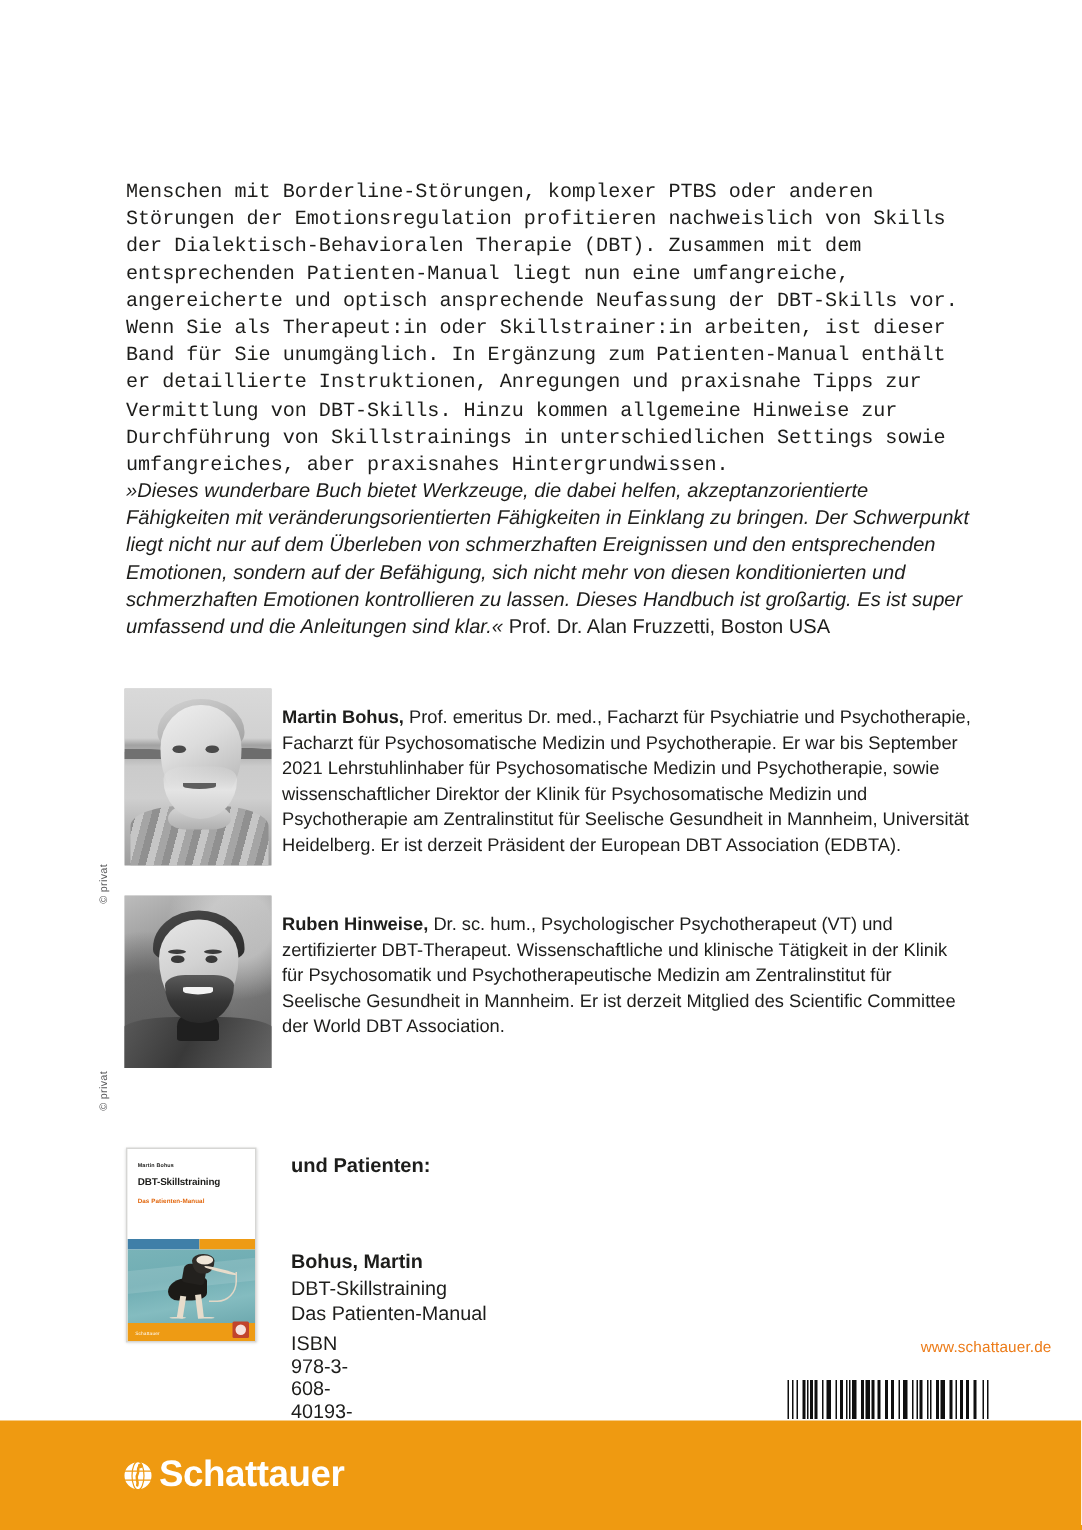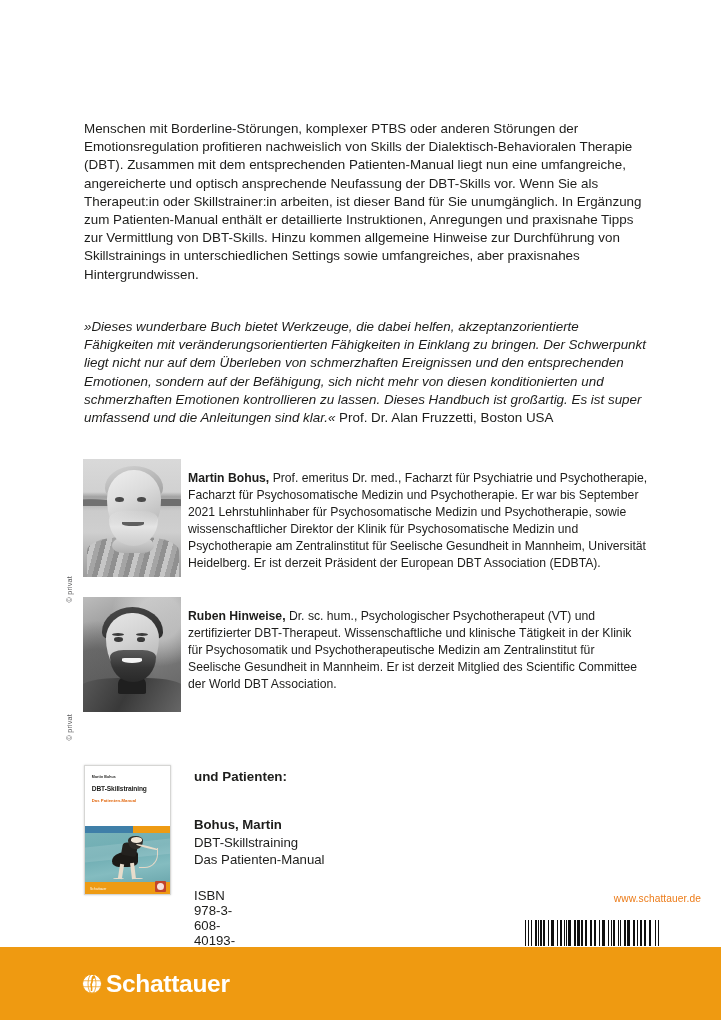--- a/index.html
+++ b/index.html
@@ -35,20 +35,21 @@
   
   .blurb {
     position: absolute;
     left: 84px;
     top: 120px;
     width: 560px;
     font-size: 13.4px;
     line-height: 18.2px;
     color: #1d1d1b;
     text-align: left;
+    font-family: Liberation Mono, monospace;
   }
   .blurb p { margin: 0; }
 
   
   .quote {
     position: absolute;
     left: 84px;
     top: 318px;
     width: 566px;
     font-size: 13.4px;
@@ -380,21 +381,21 @@
     top: 8px;
     width: 320px;
     font-size: 13.4px;
     line-height: 17.5px;
     font-weight: 700;
     color: #1d1d1b;
   }
   .promo-book {
     position: absolute;
     left: 110px;
-    top: 56px;
+    top: 72px;
     width: 340px;
     font-size: 13.2px;
     line-height: 17.6px;
     color: #1d1d1b;
   }
   .promo-book .bk-author { font-weight: 700; }
   .promo-isbn {
     position: absolute;
     left: 110px;
     top: 128px;

